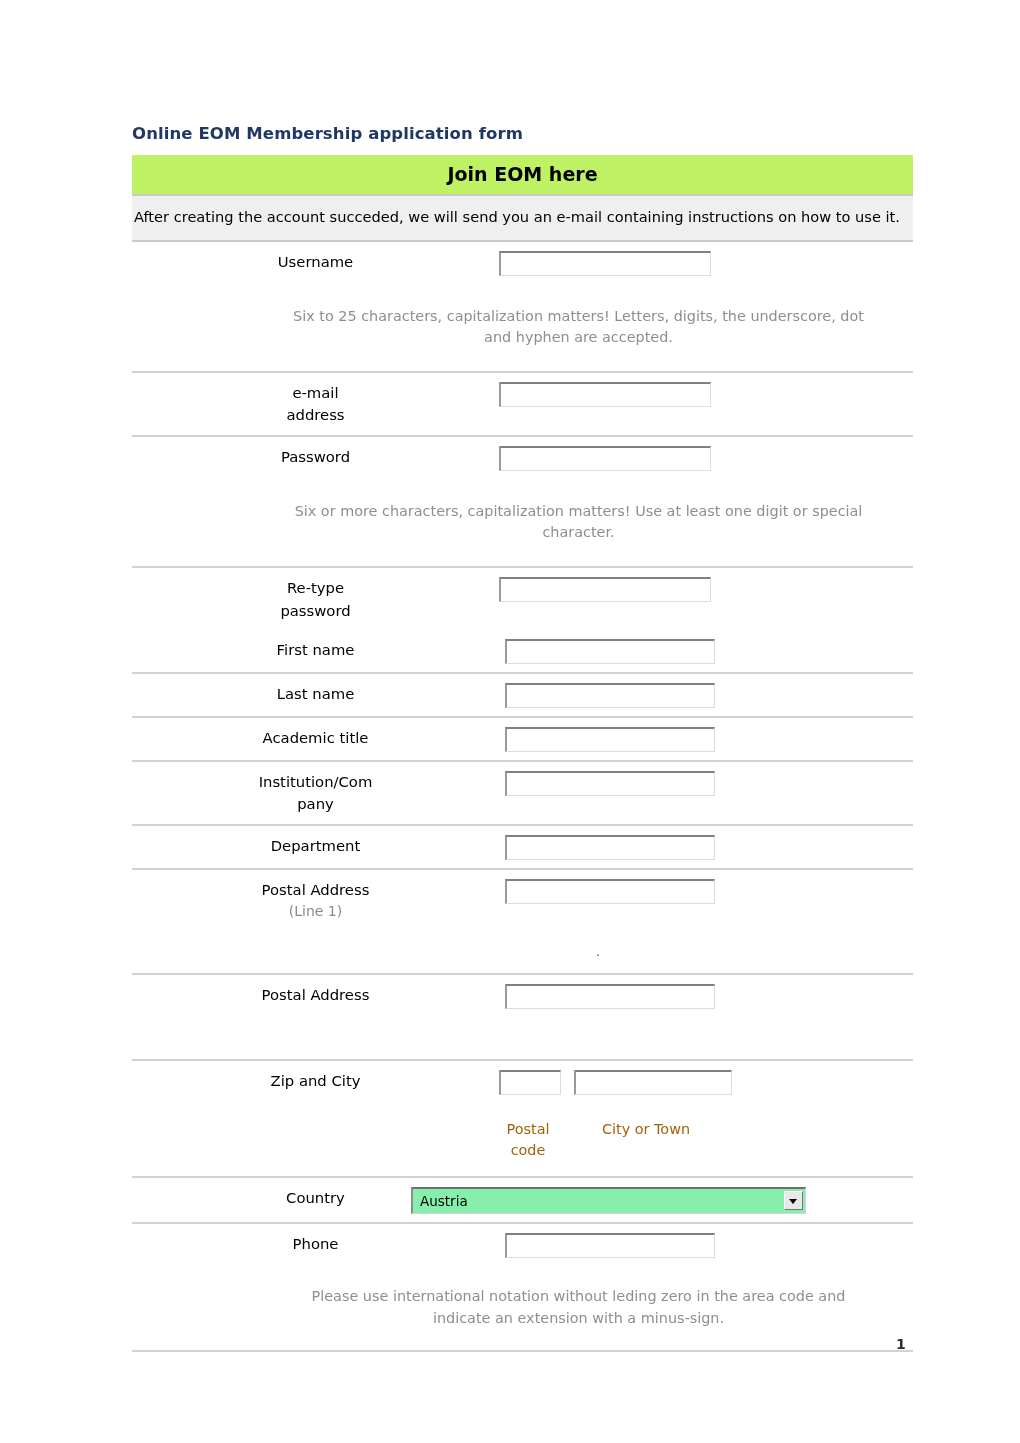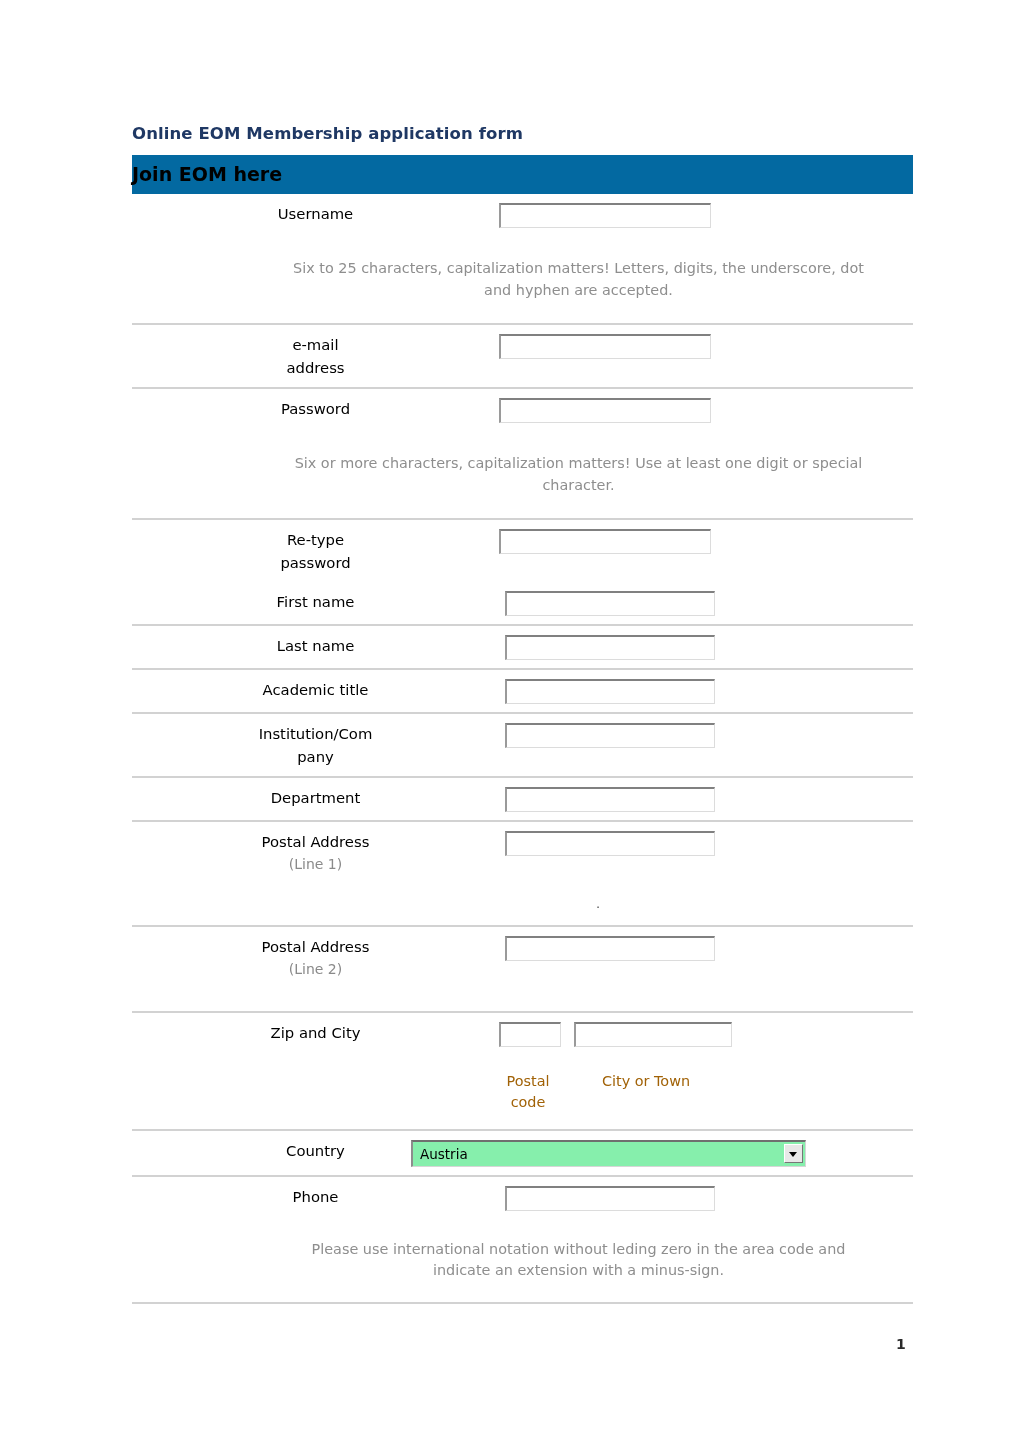--- a/index.html
+++ b/index.html
@@ -37,21 +37,22 @@
 
   .form-table {
     position: absolute;
     left: 120px;
     top: 155px;
     width: 781px;
   }
 
   
   .section-bar {
-    background: #0369a1;
+    background: #bef264;
+    text-align: center;
     font-size: 19px;
     font-weight: bold;
     color: #000000;
     padding: 8px 0 9px 0;
     border-bottom: 2px solid #c9c9c9;
     box-sizing: border-box;
   }
   .section-bar.first { border-bottom: none; }
 
   
@@ -225,20 +226,21 @@
 <body>
 
 <div class="page">
 
   <div class="doc-title">Online EOM Membership application form</div>
 
   <div class="form-table">
 
     <div class="section-bar first">Join EOM here</div>
 
+    <div class="intro-block">After creating the account succeded, we will send you an e-mail containing instructions on how to use it.</div>
 
     <div class="row no-rule">
       <div class="lbl">Username</div>
       <div class="fld">
         <input class="tbox w-a" type="text" value="" style="">
       </div>
     </div>
     <div class="hint">Six to 25 characters, capitalization matters! Letters, digits, the underscore, dot and hyphen are accepted.</div>
 
     <div class="row">
@@ -317,21 +319,20 @@
         <input class="tbox w-b" type="text" value="" style="">
       </div>
     </div>
     <div class="dot-row">
       <span class="dot-mark">.</span>
     </div>
 
     <div class="row" style="min-height:86px;">
       <div class="lbl">
         <span>Postal Address</span>
-        <span class="sub">(Line 2)</span>
       </div>
       <div class="fld indent">
         <input class="tbox w-b" type="text" value="" style="">
       </div>
     </div>
 
     <div class="row no-rule">
       <div class="lbl">Zip and City</div>
       <div class="fld" style="padding-left:0;">
         <input class="tbox w-zip" type="text" value="" style="">

